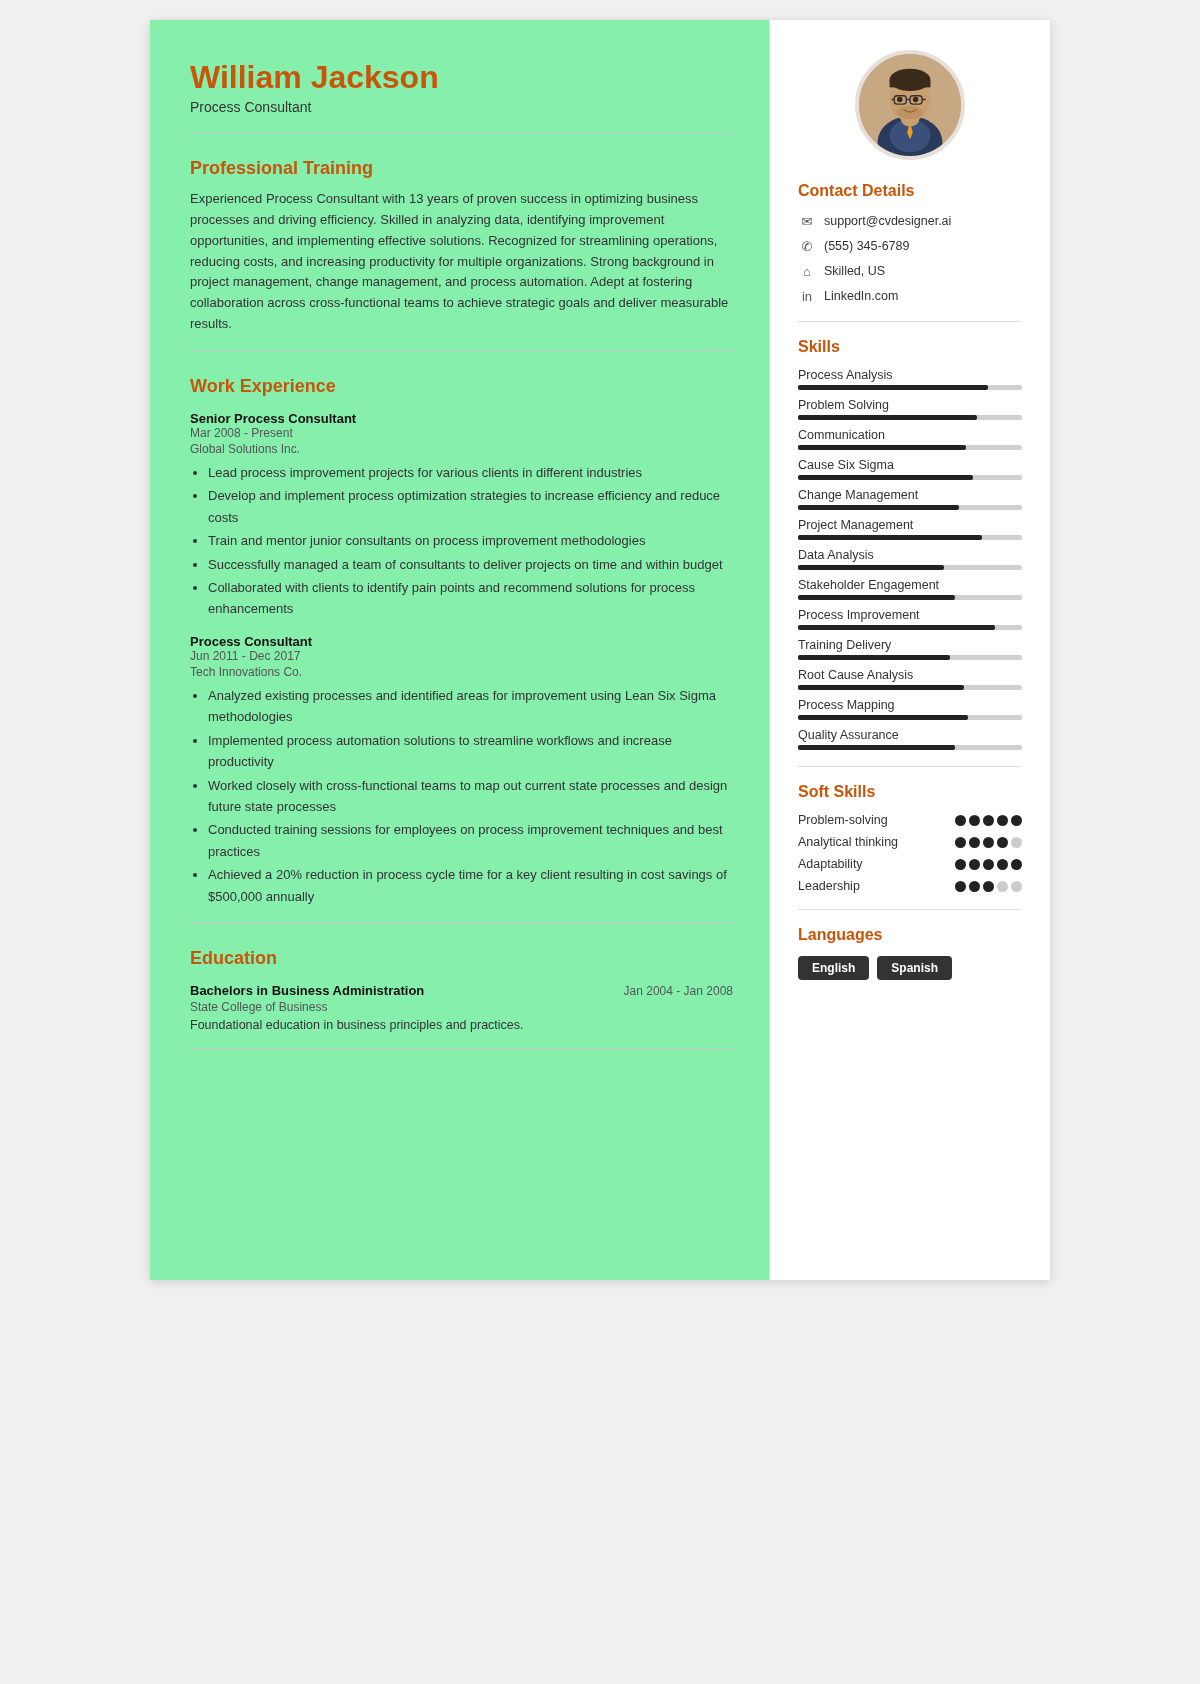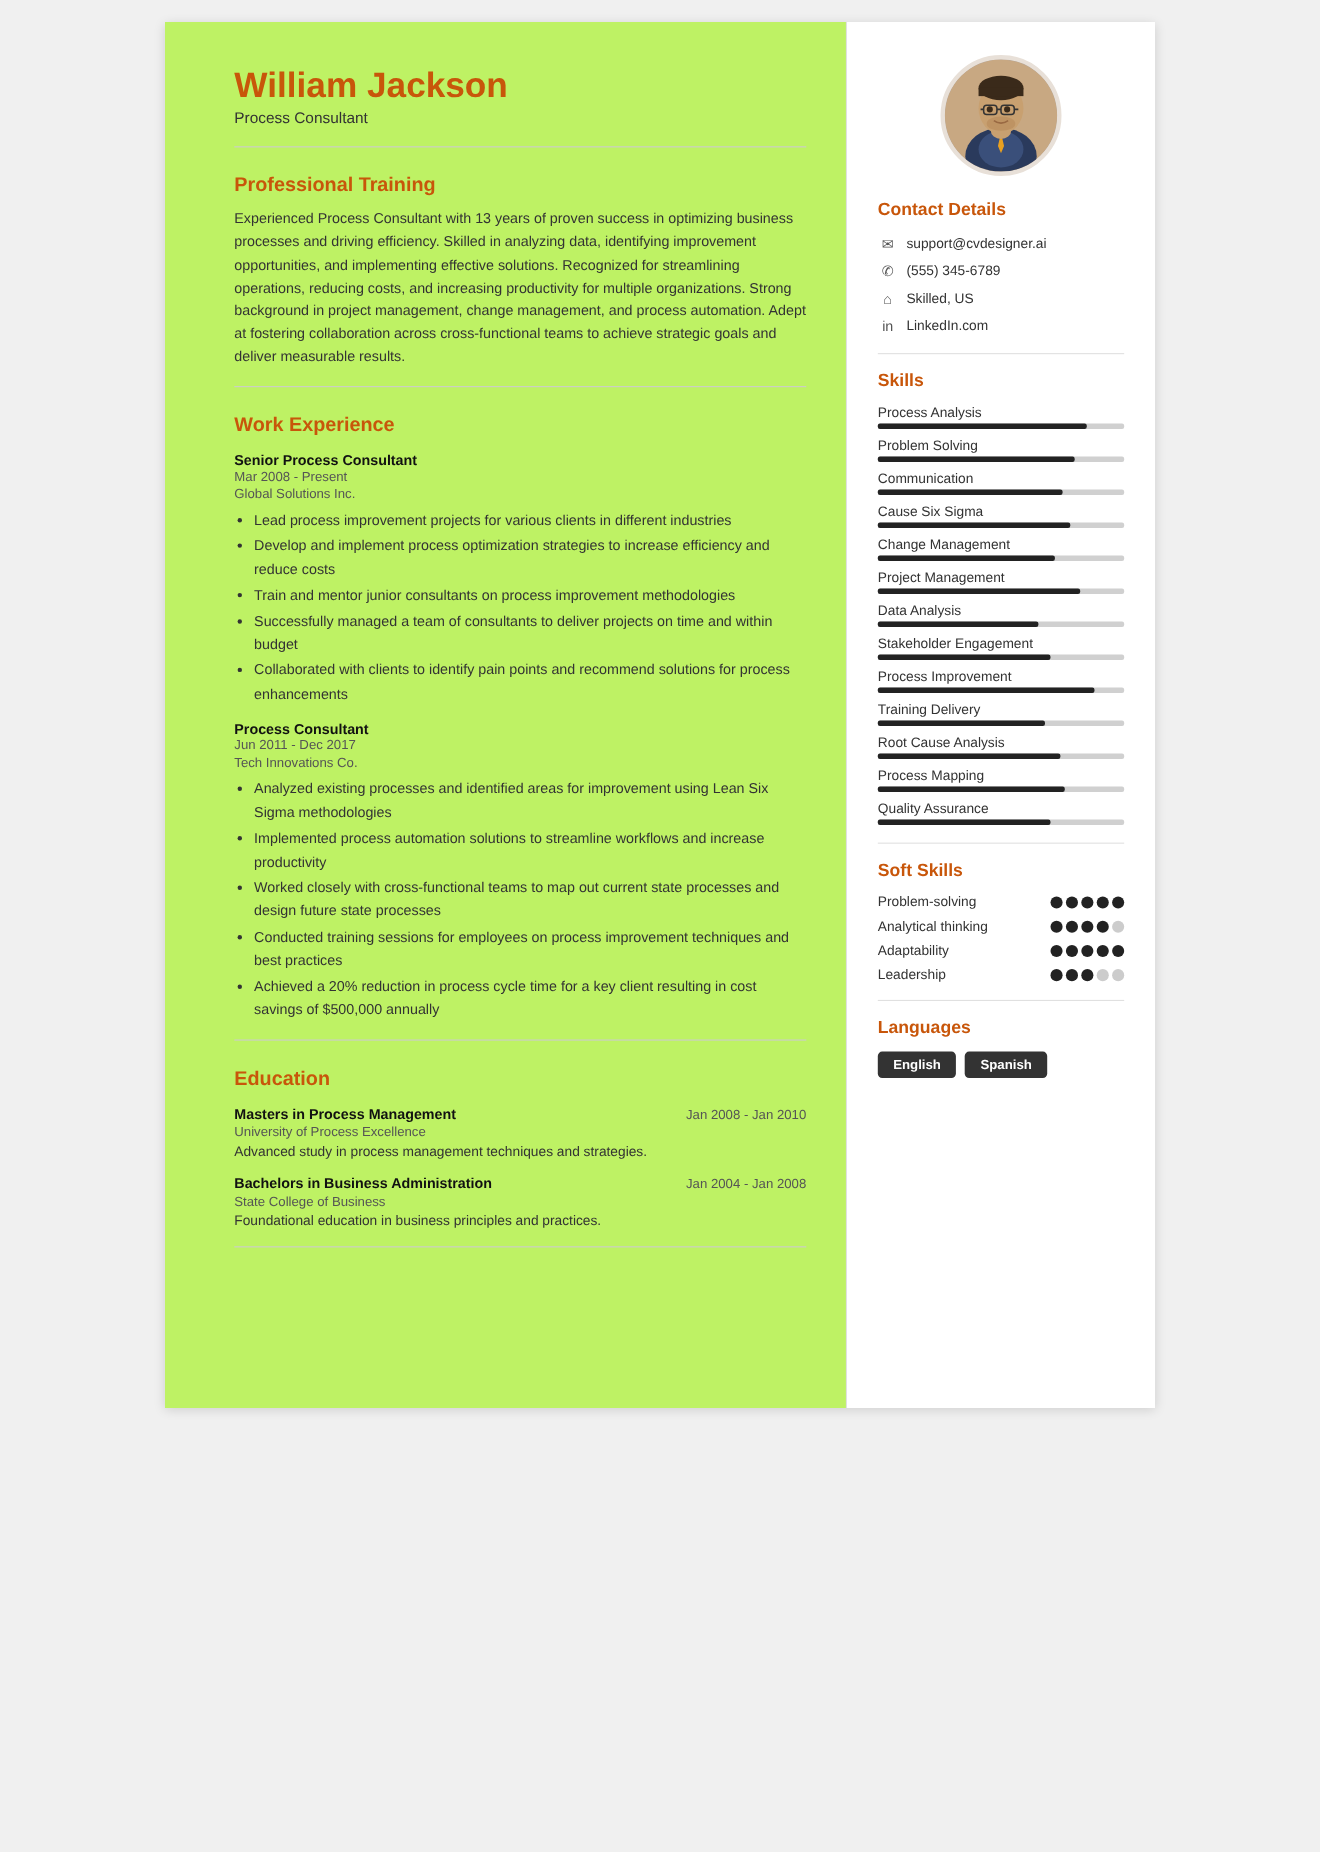--- a/index.html
+++ b/index.html
@@ -7,24 +7,23 @@
       font-family: Arial, sans-serif;
       font-size: 13px;
       background: #f0f0f0;
       display: flex;
       justify-content: center;
       padding: 20px;
     }
     .page {
       width: 900px;
       min-height: 1260px;
-      background: #bef264;
+      background: #86efac;
       display: flex;
       box-shadow: 0 2px 10px rgba(0,0,0,0.15);
-      padding-left: 23px;
     }
     
     .left-col {
       flex: 1 1 60%;
       padding: 40px 36px 40px 40px;
       border-right: 1px solid #e0e0e0;
     }
     .name {
       font-size: 32px;
       font-weight: bold;
@@ -276,28 +275,20 @@
     </ul>
   </div>
       </div>
 
     <hr class="divider">
 
     <div class="section-title">Education</div>
     <div id="edu-container">
         <div>
     <div class="edu-header">
-      <span class="edu-name">Masters in Process Management</span>
-      <span class="edu-date">Jan 2008 - Jan 2010</span>
-    </div>
-    <div class="edu-school">University of Process Excellence</div>
-    <div class="edu-desc">Advanced study in process management techniques and strategies.</div>
-  </div>
-        <div>
-    <div class="edu-header">
       <span class="edu-name">Bachelors in Business Administration</span>
       <span class="edu-date">Jan 2004 - Jan 2008</span>
     </div>
     <div class="edu-school">State College of Business</div>
     <div class="edu-desc">Foundational education in business principles and practices.</div>
   </div>
       </div>
 
     <hr class="divider">
   </div>

